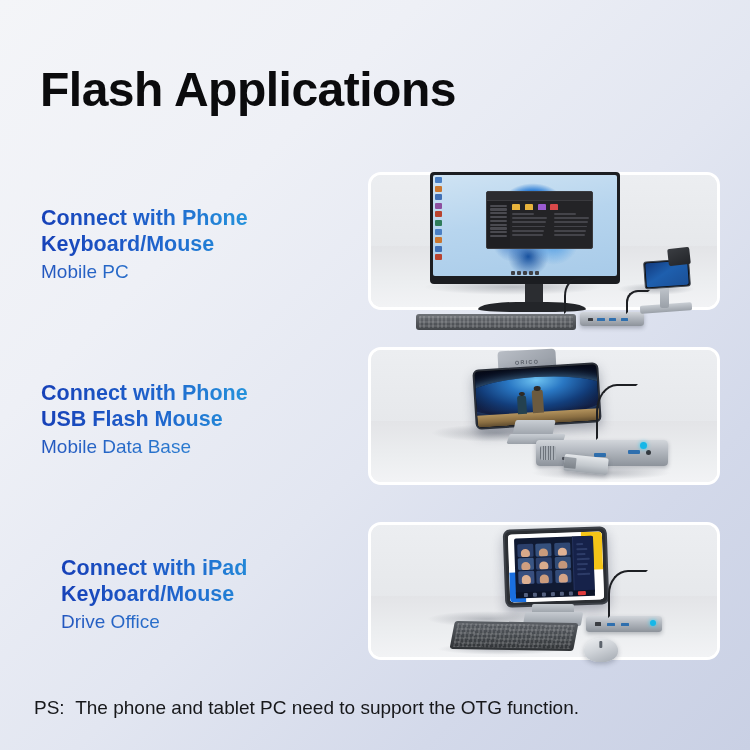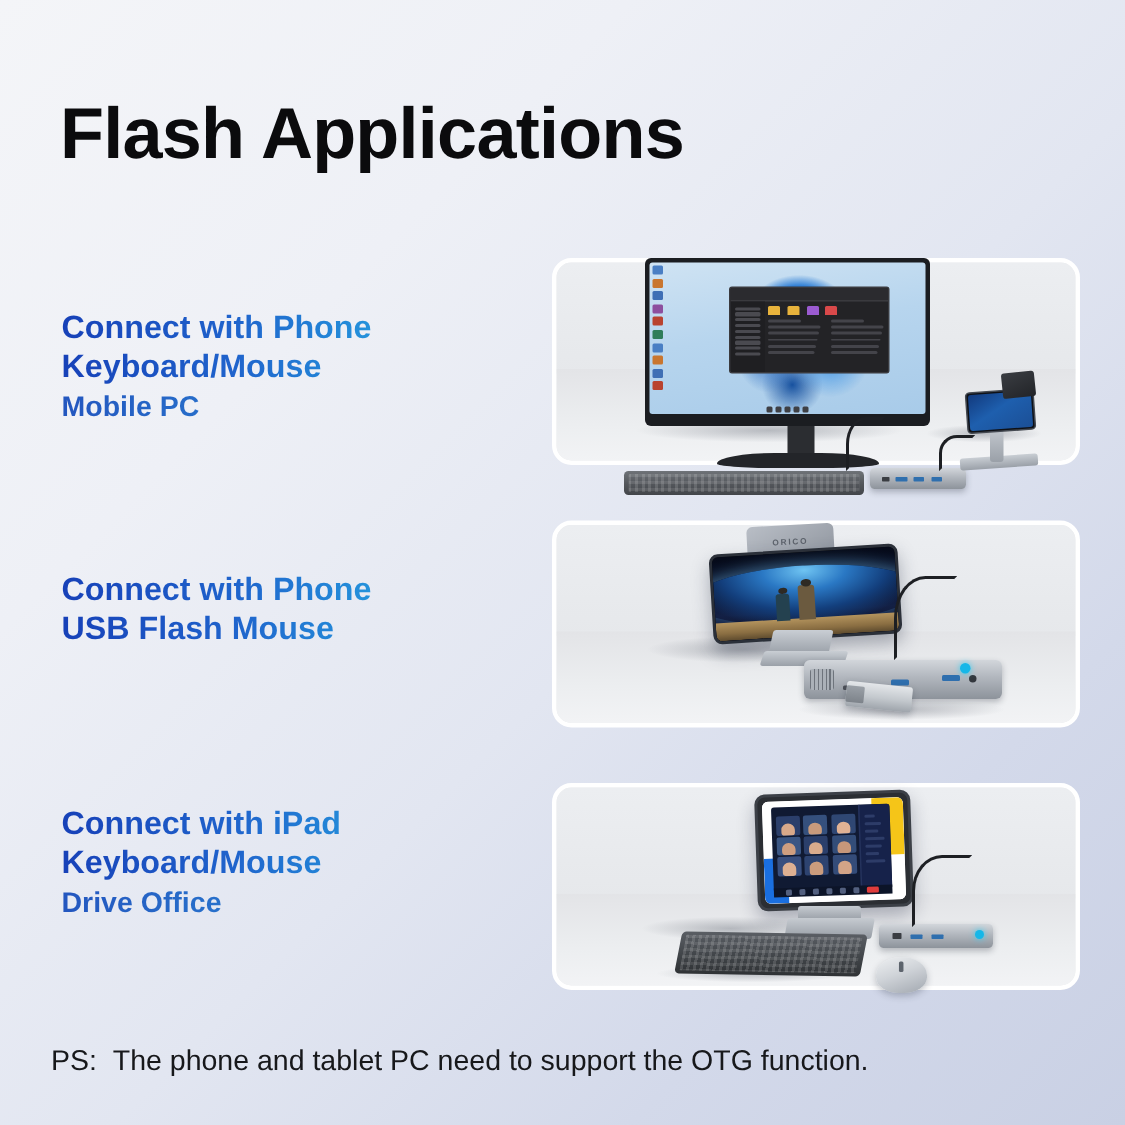--- a/index.html
+++ b/index.html
@@ -19,29 +19,29 @@
 
   
   .copy { position:absolute; left:41px; width:300px; }
   .copy .l1, .copy .l2 {
     font-size:21.5px; font-weight:700; line-height:26px; white-space:nowrap;
     background:linear-gradient(90deg,#1741b8 0%,#1f63cc 38%,#2597dd 72%,#2aa8e2 100%);
     -webkit-background-clip:text; background-clip:text;
     -webkit-text-fill-color:transparent; color:transparent;
   }
   .copy .l3 {
-    font-size:19px; font-weight:700; line-height:26px; white-space:nowrap;
+    font-size:19px; font-weight:400; line-height:26px; white-space:nowrap;
     margin-top:2px;
     background:linear-gradient(90deg,#2356bf 0%,#2a7fd2 55%,#2fa2dd 100%);
     -webkit-background-clip:text; background-clip:text;
     -webkit-text-fill-color:transparent; color:transparent;
   }
   #copy0 { top:205px; }
   #copy1 { top:380px; }
-  #copy2 { top:536px; }
+  #copy2 { top:555px;margin-left:20px; }
 
   
   .panel {
     position:absolute; left:368px; width:352px;
     border:3px solid #ffffff; border-radius:13px;
     background:#e9eaec; overflow:hidden;
   }
   #panel0 { top:172px; height:138px; }
   #panel1 { top:347px; height:138px; }
   #panel2 { top:522px; height:138px; }
@@ -244,20 +244,21 @@
 
 <div class="copy" id="copy0">
   <div class="l1">Connect with Phone</div>
   <div class="l2">Keyboard/Mouse</div>
   <div class="l3">Mobile PC</div>
 </div>
 
 <div class="copy" id="copy1">
   <div class="l1">Connect with Phone</div>
   <div class="l2">USB Flash Mouse</div>
+  <div class="l3">Mobile Data Base</div>
 </div>
 
 <div class="copy" id="copy2">
   <div class="l1">Connect with iPad</div>
   <div class="l2">Keyboard/Mouse</div>
   <div class="l3">Drive Office</div>
 </div>
 
 <div class="panel" id="panel0">
   <div class="scene">

